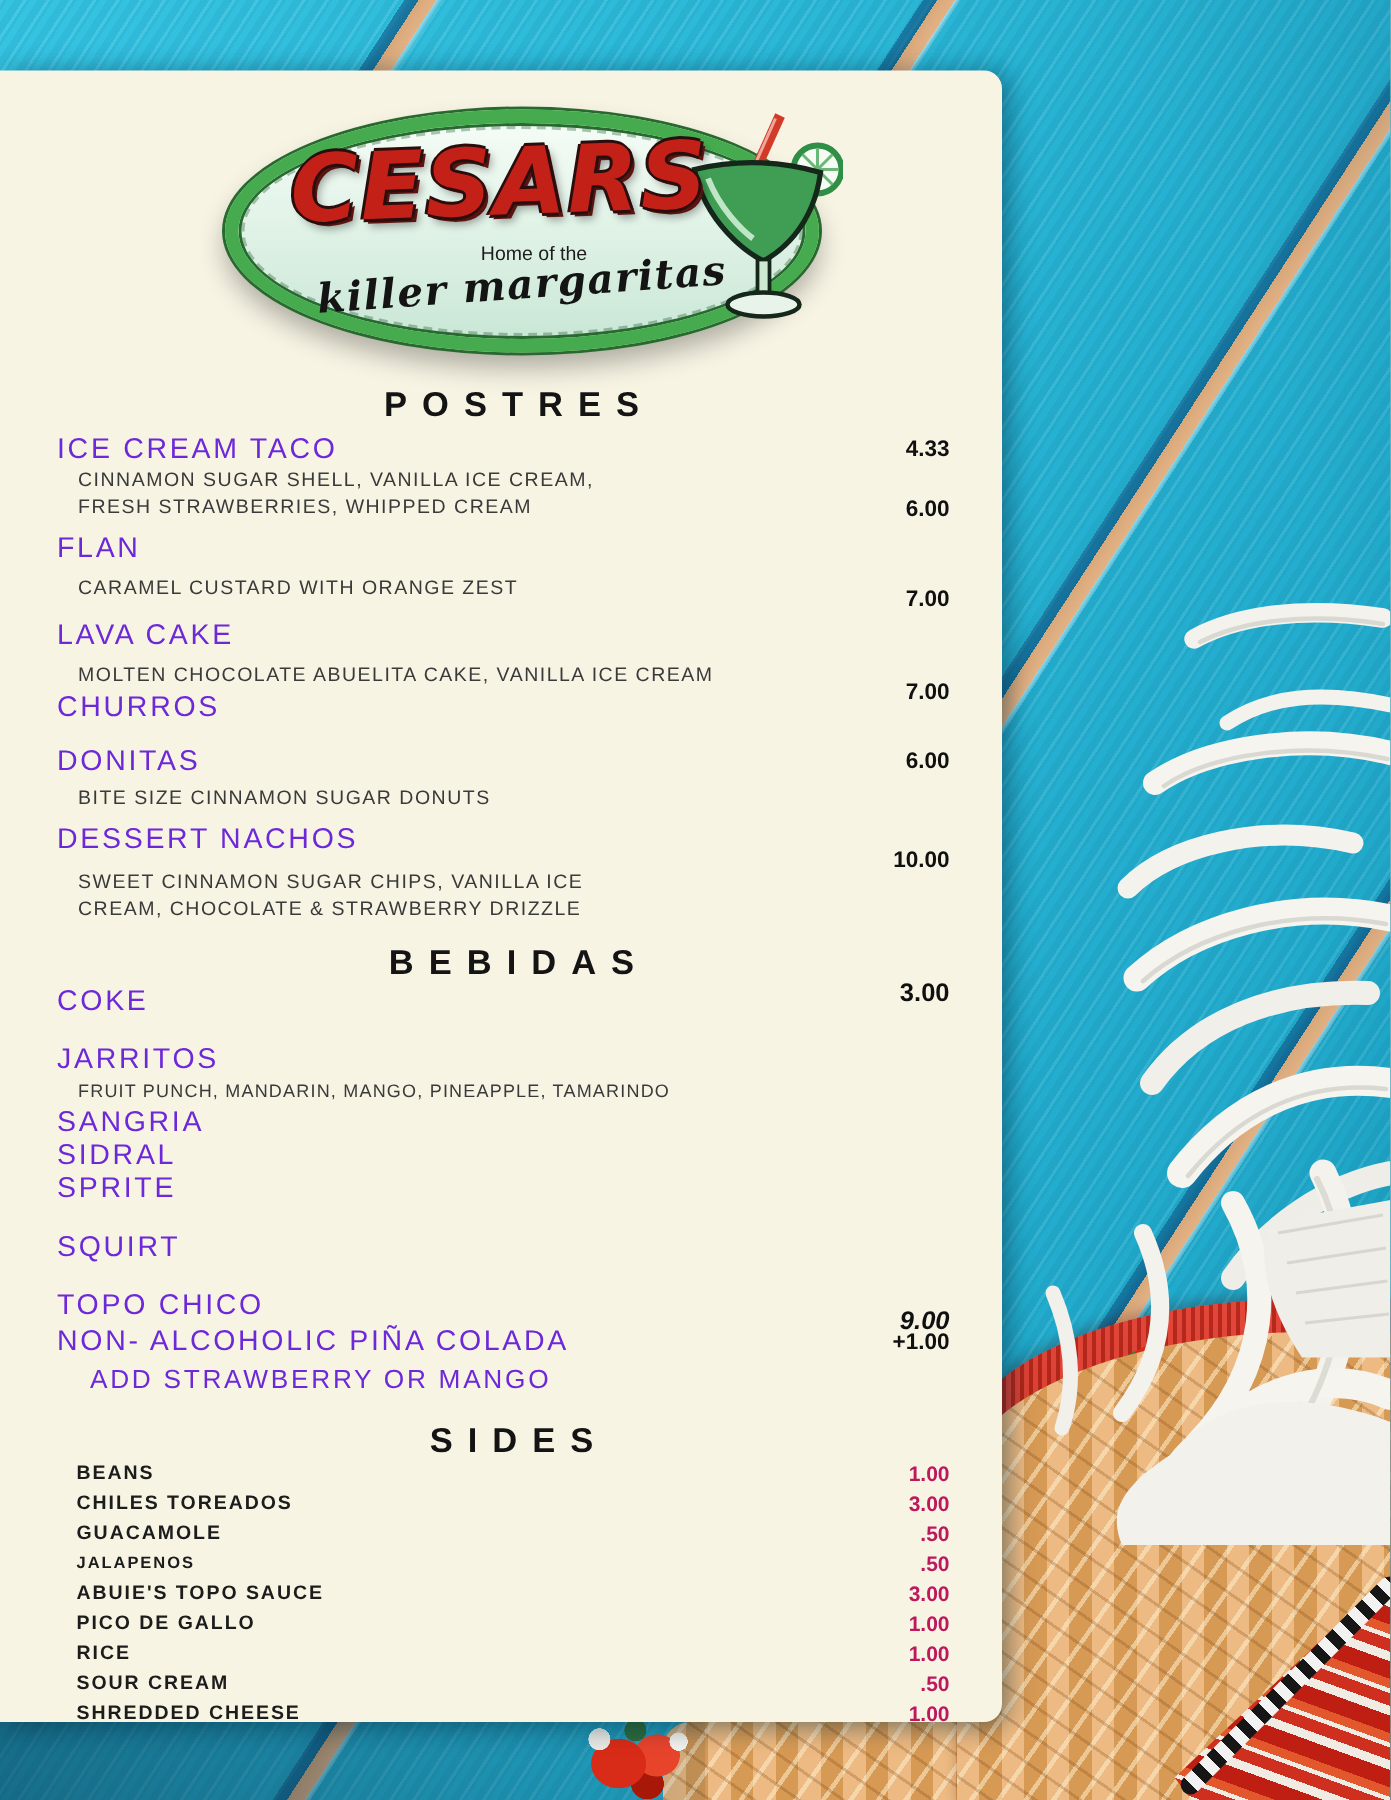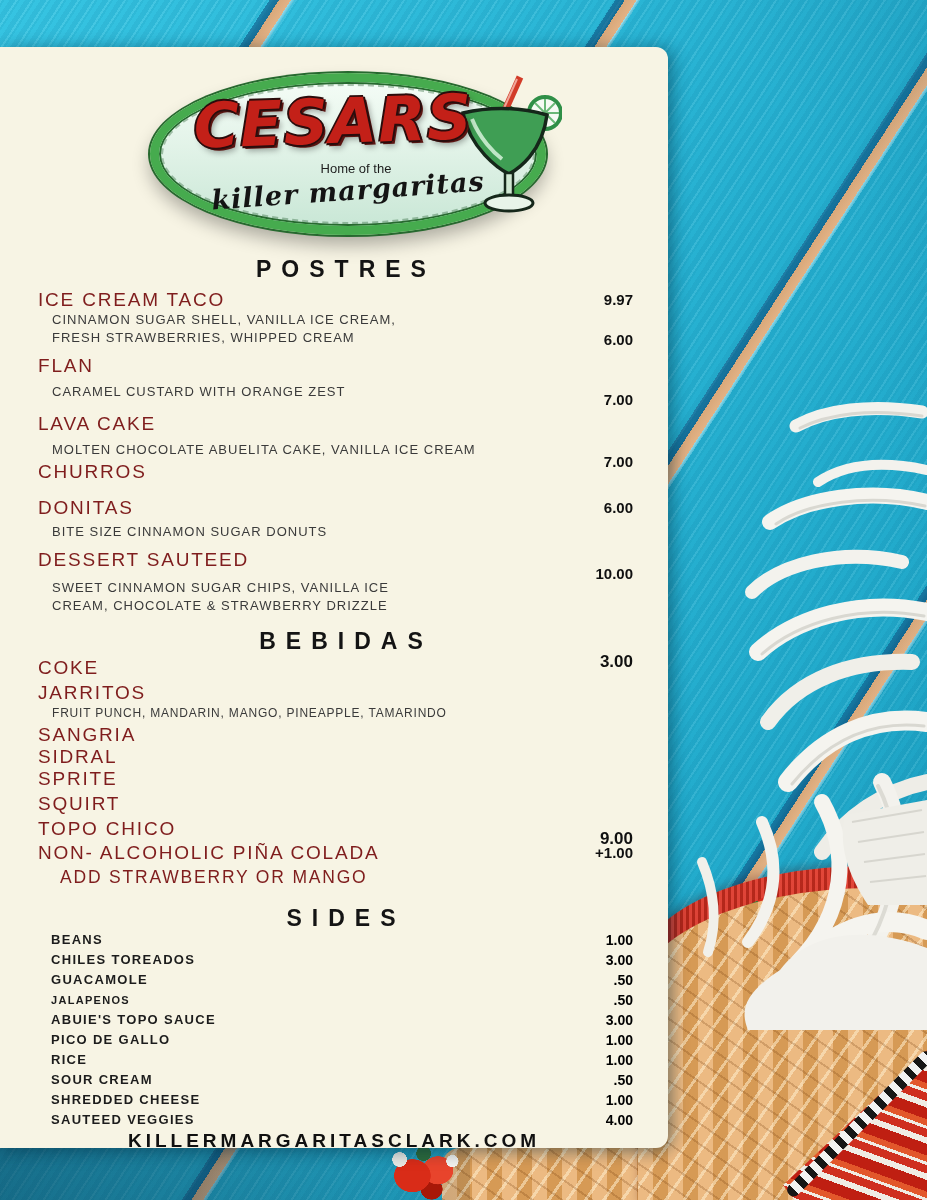--- a/index.html
+++ b/index.html
@@ -111,40 +111,40 @@
     font-size:27px; color:#141414; transform:rotate(-4deg); letter-spacing:1px; }
 
   
   .section-title { text-align:center; font-weight:800; font-size:23px; letter-spacing:10px;
     color:#141414; line-height:24px; padding-left:24px; }
   .t-postres { margin-top:22px; }
   .t-bebidas { margin-top:14px; }
   .t-sides   { margin-top:18px; }
 
   .row { display:flex; align-items:flex-start; padding:0 35px 0 38px; }
-  .name { flex:1; font-size:19px; font-weight:400; letter-spacing:1.8px; color:#7f1d1d; line-height:22px; }
+  .name { flex:1; font-size:19px; font-weight:400; letter-spacing:1.8px; color:#6d28d9; line-height:22px; }
   .price { font-weight:700; font-size:15px; color:#101010; line-height:22px; position:relative; white-space:nowrap; }
   .price-lg { font-size:17px; }
   .desc { font-size:13px; letter-spacing:1px; color:#3a3a3a; line-height:18px;
     padding:0 114px 0 52px; white-space:pre-line; }
   .desc-sm { font-size:12px; letter-spacing:.8px; }
 
   .pr-u26 { top:-26px; } .pr-u24 { top:-24px; } .pr-u10 { top:-10px; }
-  .pr-d14 { top:14px; }  .pr-u6  { top:-6px; }  .pr-u14 { top:-14px; }
-
-  .mt2{margin-top:2px;} .mt3{margin-top:3px;} .mt4{margin-top:4px;} .mt6{margin-top:6px;}
+  .pr-d14 { top:14px; }  .pr-u6  { top:-6px; }  .pr-u14 { top:-14px;font-style:italic; }
+
+  .mt2{margin-top:2px;} .mt3{margin-top:17px;} .mt4{margin-top:4px;} .mt6{margin-top:6px;}
   .mt8{margin-top:8px;} .mt12{margin-top:12px;} .mt14{margin-top:14px;}
 
   .name-indent { padding-left:22px; font-size:17.5px; }
 
   
   .srow { display:flex; align-items:center; padding:0 35px 0 38px; line-height:20px; }
   .sname { flex:1; font-size:13px; font-weight:700; letter-spacing:1.3px; color:#1c1c1c;padding-left:13px; }
   .sname-sm { font-size:11px; }
-  .sprice { font-weight:700; font-size:14px; color:#000000; }
+  .sprice { font-weight:700; font-size:14px; color:#be185d; }
 
   .footer { text-align:center; font-weight:700; font-size:19px; letter-spacing:4px;
     color:#101010; margin-top:0; line-height:22px; }
 </style>
 </head>
 <body>
 
 <div class="screen">
 
   <div class="wood"></div>
@@ -207,21 +207,21 @@
       </svg>
       <div class="logo-brand">CESARS</div>
       <div class="logo-tagline">Home of the</div>
       <div class="logo-script">killer margaritas</div>
     </div>
 
     <div class="section-title t-postres">POSTRES</div>
 
     <div class="row mt8">
       <span class="name">ICE CREAM TACO</span>
-      <span class="price">9.97</span>
+      <span class="price">4.33</span>
     </div>
     <div class="desc">CINNAMON SUGAR SHELL, VANILLA ICE CREAM,
 FRESH STRAWBERRIES, WHIPPED CREAM</div>
 
     <div class="row mt8">
       <span class="name">FLAN</span>
       <span class="price pr-u26">6.00</span>
     </div>
     <div class="desc mt6">CARAMEL CUSTARD WITH ORANGE ZEST</div>
 
@@ -236,21 +236,21 @@
       <span class="price pr-u10">7.00</span>
     </div>
 
     <div class="row mt14">
       <span class="name">DONITAS</span>
       <span class="price">6.00</span>
     </div>
     <div class="desc mt4">BITE SIZE CINNAMON SUGAR DONUTS</div>
 
     <div class="row mt8">
-      <span class="name">DESSERT SAUTEED</span>
+      <span class="name">DESSERT NACHOS</span>
       <span class="price pr-d14">10.00</span>
     </div>
     <div class="desc mt8">SWEET CINNAMON SUGAR CHIPS, VANILLA ICE
 CREAM, CHOCOLATE &amp; STRAWBERRY DRIZZLE</div>
 
     <div class="section-title t-bebidas">BEBIDAS</div>
 
     <div class="row mt4">
       <span class="name">COKE</span>
       <span class="price price-lg pr-u6">3.00</span>

